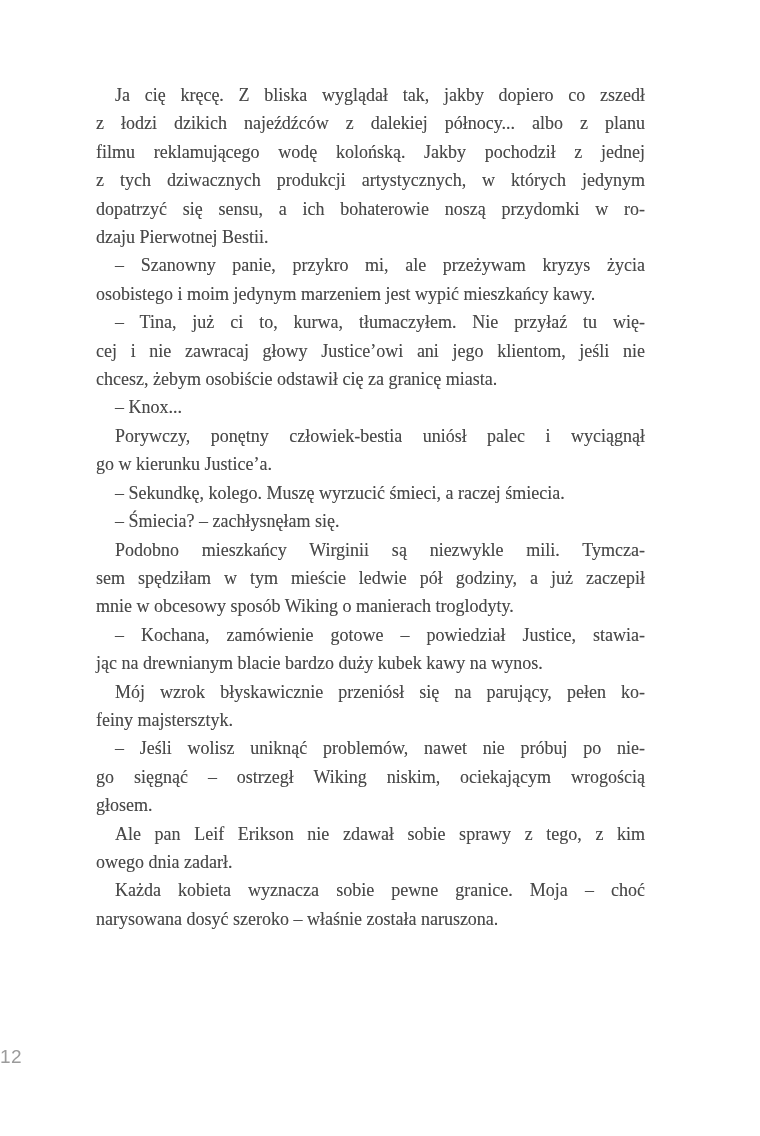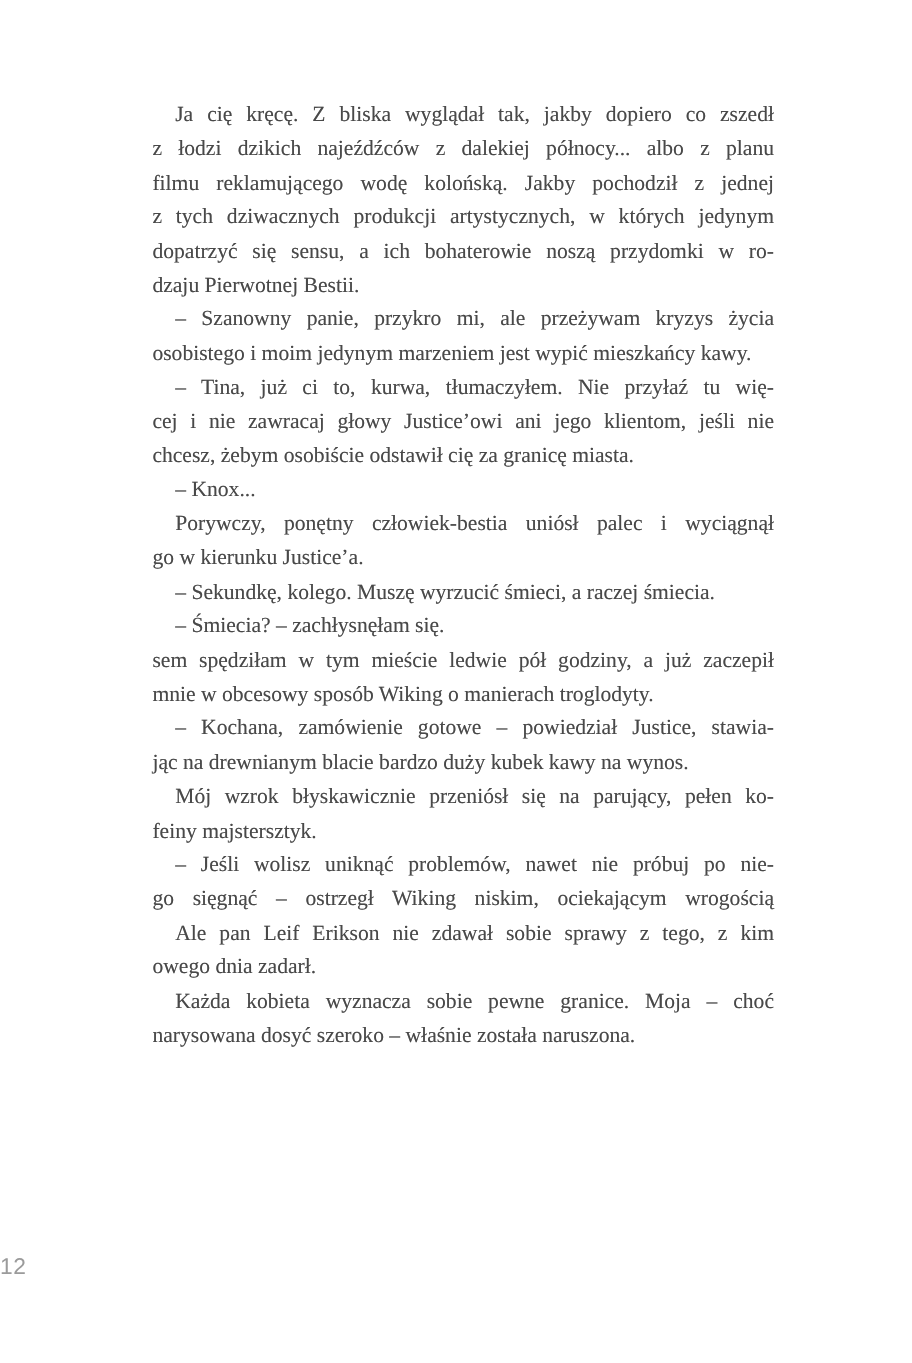--- a/index.html
+++ b/index.html
@@ -19,21 +19,21 @@
     position: absolute;
     left: 96px;
     top: 81px;
     width: 549px;
     color: var(--ink, #494949);
     font-size: 18px;
     line-height: 28.4px;
     text-shadow: 0 0 0.5px rgba(73,73,73,0.45);
   }
   .paragraph { margin: 0; padding: 0; }
-  .line { text-align: left; margin-left: 31px; }
+  .line { text-align: left; }
   .line.just {
     text-align: justify;
     text-align-last: justify;
     text-justify: inter-word;
   }
   .line.indent { text-indent: 19px; }
   .page-number {
     position: absolute;
     top: 1046px;
     left: 0;
@@ -74,34 +74,36 @@
         <div class="line indent just">Porywczy, ponętny człowiek-bestia uniósł palec i wyciągnął</div>
         <div class="line">go w kierunku Justice’a.</div>
       </div>
       <div class="paragraph">
         <div class="line indent">– Sekundkę, kolego. Muszę wyrzucić śmieci, a raczej śmiecia.</div>
       </div>
       <div class="paragraph">
         <div class="line indent">– Śmiecia? – zachłysnęłam się.</div>
       </div>
       <div class="paragraph">
+        <div class="line indent just">Podobno mieszkańcy Wirginii są niezwykle mili. Tymcza-</div>
         <div class="line just">sem spędziłam w tym mieście ledwie pół godziny, a już zaczepił</div>
         <div class="line">mnie w obcesowy sposób Wiking o manierach troglodyty.</div>
       </div>
       <div class="paragraph">
         <div class="line indent just">– Kochana, zamówienie gotowe – powiedział Justice, stawia-</div>
         <div class="line">jąc na drewnianym blacie bardzo duży kubek kawy na wynos.</div>
       </div>
       <div class="paragraph">
         <div class="line indent just">Mój wzrok błyskawicznie przeniósł się na parujący, pełen ko-</div>
         <div class="line">feiny majstersztyk.</div>
       </div>
       <div class="paragraph">
         <div class="line indent just">– Jeśli wolisz uniknąć problemów, nawet nie próbuj po nie-</div>
         <div class="line just">go sięgnąć – ostrzegł Wiking niskim, ociekającym wrogością</div>
+        <div class="line">głosem.</div>
       </div>
       <div class="paragraph">
         <div class="line indent just">Ale pan Leif Erikson nie zdawał sobie sprawy z tego, z kim</div>
         <div class="line">owego dnia zadarł.</div>
       </div>
       <div class="paragraph">
         <div class="line indent just">Każda kobieta wyznacza sobie pewne granice. Moja – choć</div>
         <div class="line">narysowana dosyć szeroko – właśnie została naruszona.</div>
       </div>
     </div>

